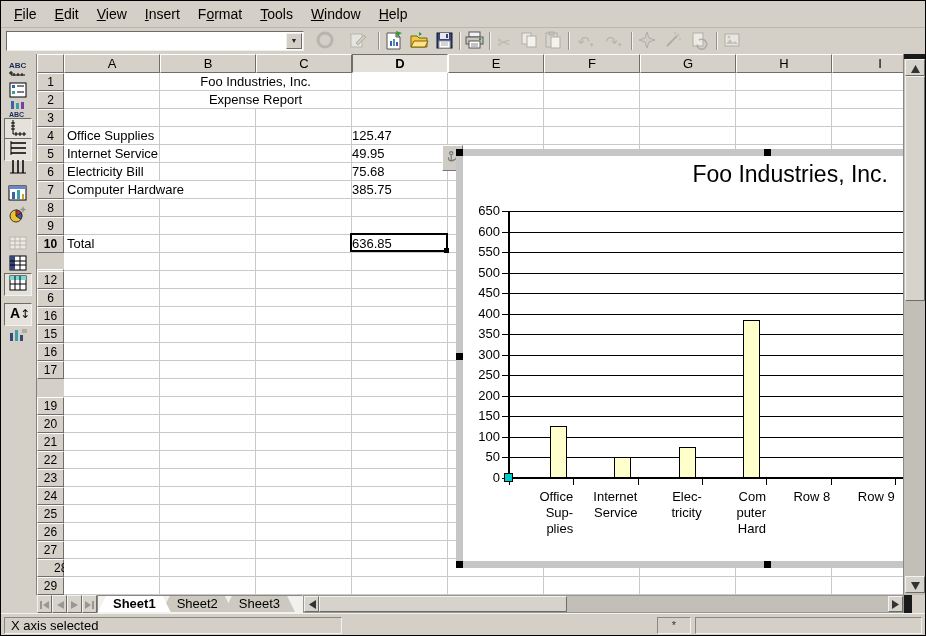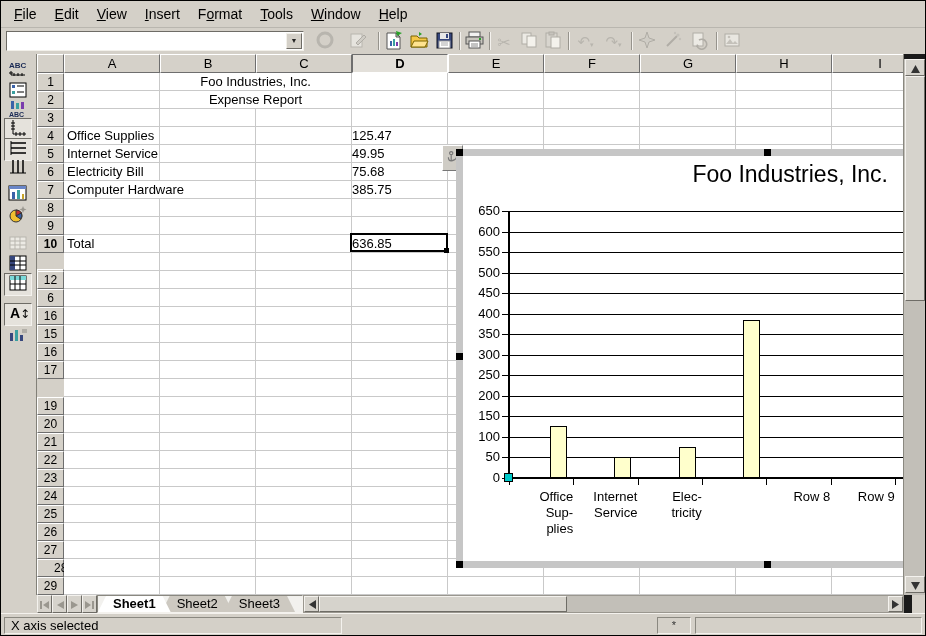--- a/index.html
+++ b/index.html
@@ -434,20 +434,21 @@
             <div class="bar" style="left: 87.011px; top: 270.461px; height: 51.5392px; background: rgb(255, 255, 204);"></div>
             <div class="xlab" style="left: 46.15px;">Office<br>Sup-<br>plies</div>
             <div class="xtick" style="left: 110.3px;"></div>
             <div class="bar" style="left: 151.311px; top: 301.482px; height: 20.5179px; background: rgb(255, 255, 204);"></div>
             <div class="xlab" style="left: 110.45px;">Internet<br>Service</div>
             <div class="xtick" style="left: 174.6px;"></div>
             <div class="bar" style="left: 215.611px; top: 290.913px; height: 31.087px; background: rgb(255, 255, 204);"></div>
             <div class="xlab" style="left: 174.75px;">Elec-<br>tricity</div>
             <div class="xtick" style="left: 238.9px;"></div>
             <div class="bar" style="left: 279.911px; top: 163.546px; height: 158.454px; background: rgb(255, 255, 204);"></div>
+            <div class="xlab" style="left: 239.05px;">Com<br>puter<br>Hard</div>
             <div class="xtick" style="left: 303.2px;"></div>
             <div class="xlab" style="left: 303.35px;">Row 8</div>
             <div class="xtick" style="left: 367.5px;"></div>
             <div class="xlab" style="left: 367.65px;">Row 9</div>
             <div class="xtick" style="left: 431.8px;"></div>
           </div>
       </div>
     <div class="cell center" style="left: 96px; top: 0px; width: 191px;">Foo Industries, Inc.</div>
         <div class="cell center" style="left: 96px; top: 18px; width: 191px;">Expense Report</div>
         <div class="cell left" style="left: 0px; top: 54px;">Office Supplies</div>

